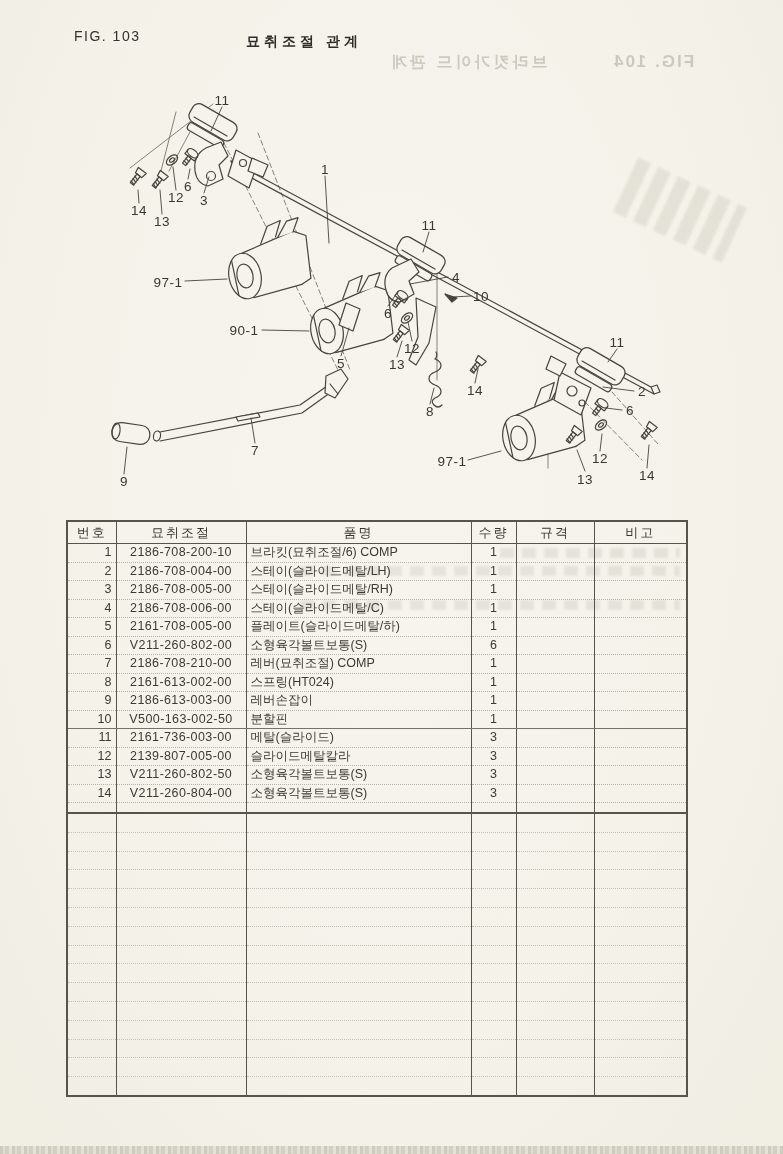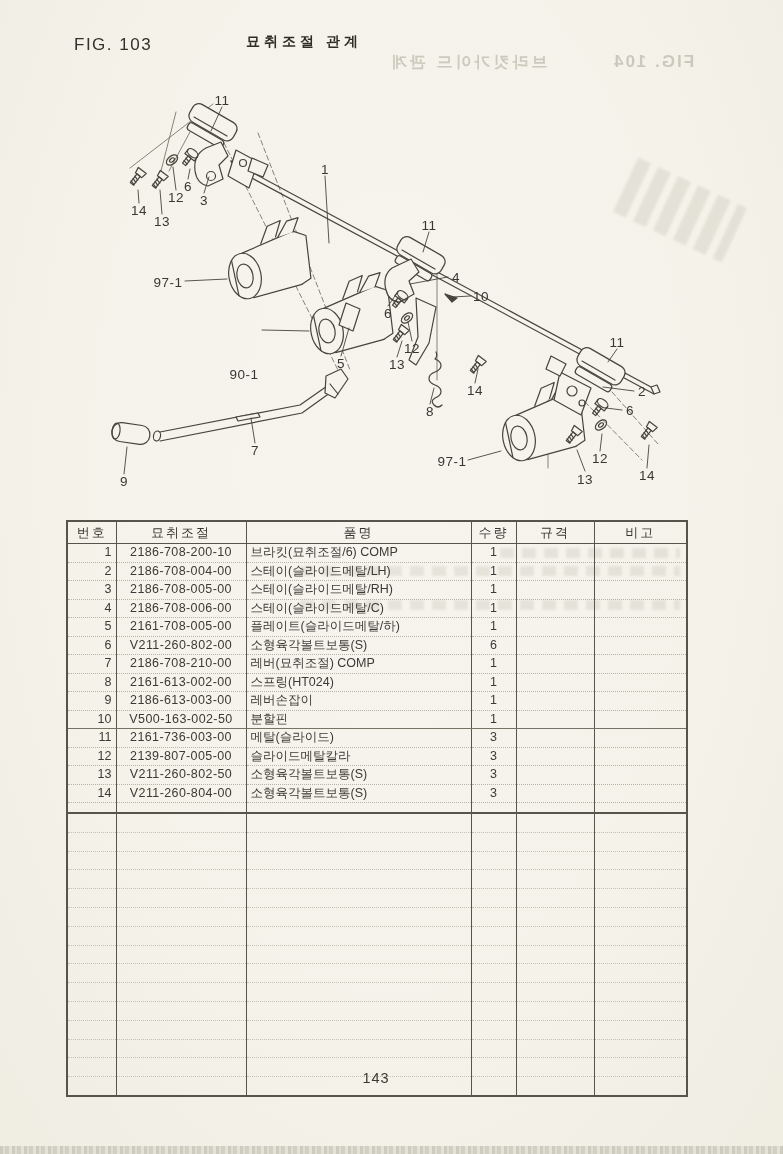--- a/index.html
+++ b/index.html
@@ -2,21 +2,21 @@
 <html><head>
 <meta charset="utf-8">
 <style>
   html,body{margin:0;padding:0;background:#e8e6dd;}
   .sheet{
     position:relative;width:783px;height:1154px;overflow:hidden;
     background:radial-gradient(ellipse at 50% 40%, #f6f4ed 0%, #f4f2e9 60%, #f0eee3 100%);
     font-family:"Liberation Sans", sans-serif;color:#3b3833;
   }
   
-  .fig-label{position:absolute;left:74px;top:35px;font-size:17px;letter-spacing:1.5px;color:#33312b;}
+  .fig-label{position:absolute;left:74px;top:28px;font-size:14px;letter-spacing:1.5px;color:#33312b;}
   .fig-title{position:absolute;left:246px;top:33px;font-size:14px;font-weight:700;letter-spacing:4px;color:#2e2c27;}
   .ghost{position:absolute;transform:scaleX(-1);color:rgba(148,146,126,.42);filter:blur(.7px);font-weight:700;white-space:nowrap;}
   .ghost-left{left:388px;top:52px;font-size:16px;letter-spacing:3px;}
   .ghost-right{left:612px;top:52px;font-size:17px;letter-spacing:2px;}
   .smudge{position:absolute;opacity:.14;filter:blur(1px);
     background:repeating-linear-gradient(90deg,#8a8872 0 14px,transparent 14px 22px);}
   
   .diagram{position:absolute;left:0;top:0;width:783px;height:520px;}
   .diagram svg{position:absolute;left:0;top:0;}
   .callout{position:absolute;transform:translate(-50%,-50%);font-size:13.5px;color:#3a3732;
@@ -214,21 +214,21 @@
         <div class="callout" style="left: 139px; top: 210px;">14</div>
         <div class="callout" style="left: 162px; top: 221px;">13</div>
         <div class="callout" style="left: 176px; top: 197px;">12</div>
         <div class="callout" style="left: 188px; top: 186px;">6</div>
         <div class="callout" style="left: 204px; top: 200px;">3</div>
         <div class="callout" style="left: 325px; top: 169px;">1</div>
         <div class="callout" style="left: 429px; top: 225px;">11</div>
         <div class="callout" style="left: 456px; top: 277px;">4</div>
         <div class="callout" style="left: 481px; top: 296px;">10</div>
         <div class="callout" style="left: 168px; top: 282px;">97-1</div>
-        <div class="callout" style="left: 244px; top: 330px; margin-top: 44px;">90-1</div>
+        <div class="callout" style="left: 244px; top: 330px;">90-1</div>
         <div class="callout" style="left: 341px; top: 363px;">5</div>
         <div class="callout" style="left: 388px; top: 313px;">6</div>
         <div class="callout" style="left: 412px; top: 348px;">12</div>
         <div class="callout" style="left: 397px; top: 364px;">13</div>
         <div class="callout" style="left: 430px; top: 411px;">8</div>
         <div class="callout" style="left: 475px; top: 390px;">14</div>
         <div class="callout" style="left: 255px; top: 450px;">7</div>
         <div class="callout" style="left: 124px; top: 481px;">9</div>
         <div class="callout" style="left: 452px; top: 461px;">97-1</div>
         <div class="callout" style="left: 617px; top: 342px;">11</div>
@@ -496,15 +496,14 @@
           <td class="c-no"></td>
           <td class="c-part-number"></td>
           <td class="c-part-name"></td>
           <td class="c-qty"></td>
           <td class="c-spec"></td>
           <td class="c-note"></td>
         </tr>
       </tbody>
   </table>
 
-  <div class="page-number">143</div>
   <div class="scan-edge"></div>
 </div>
 
 </body></html>

